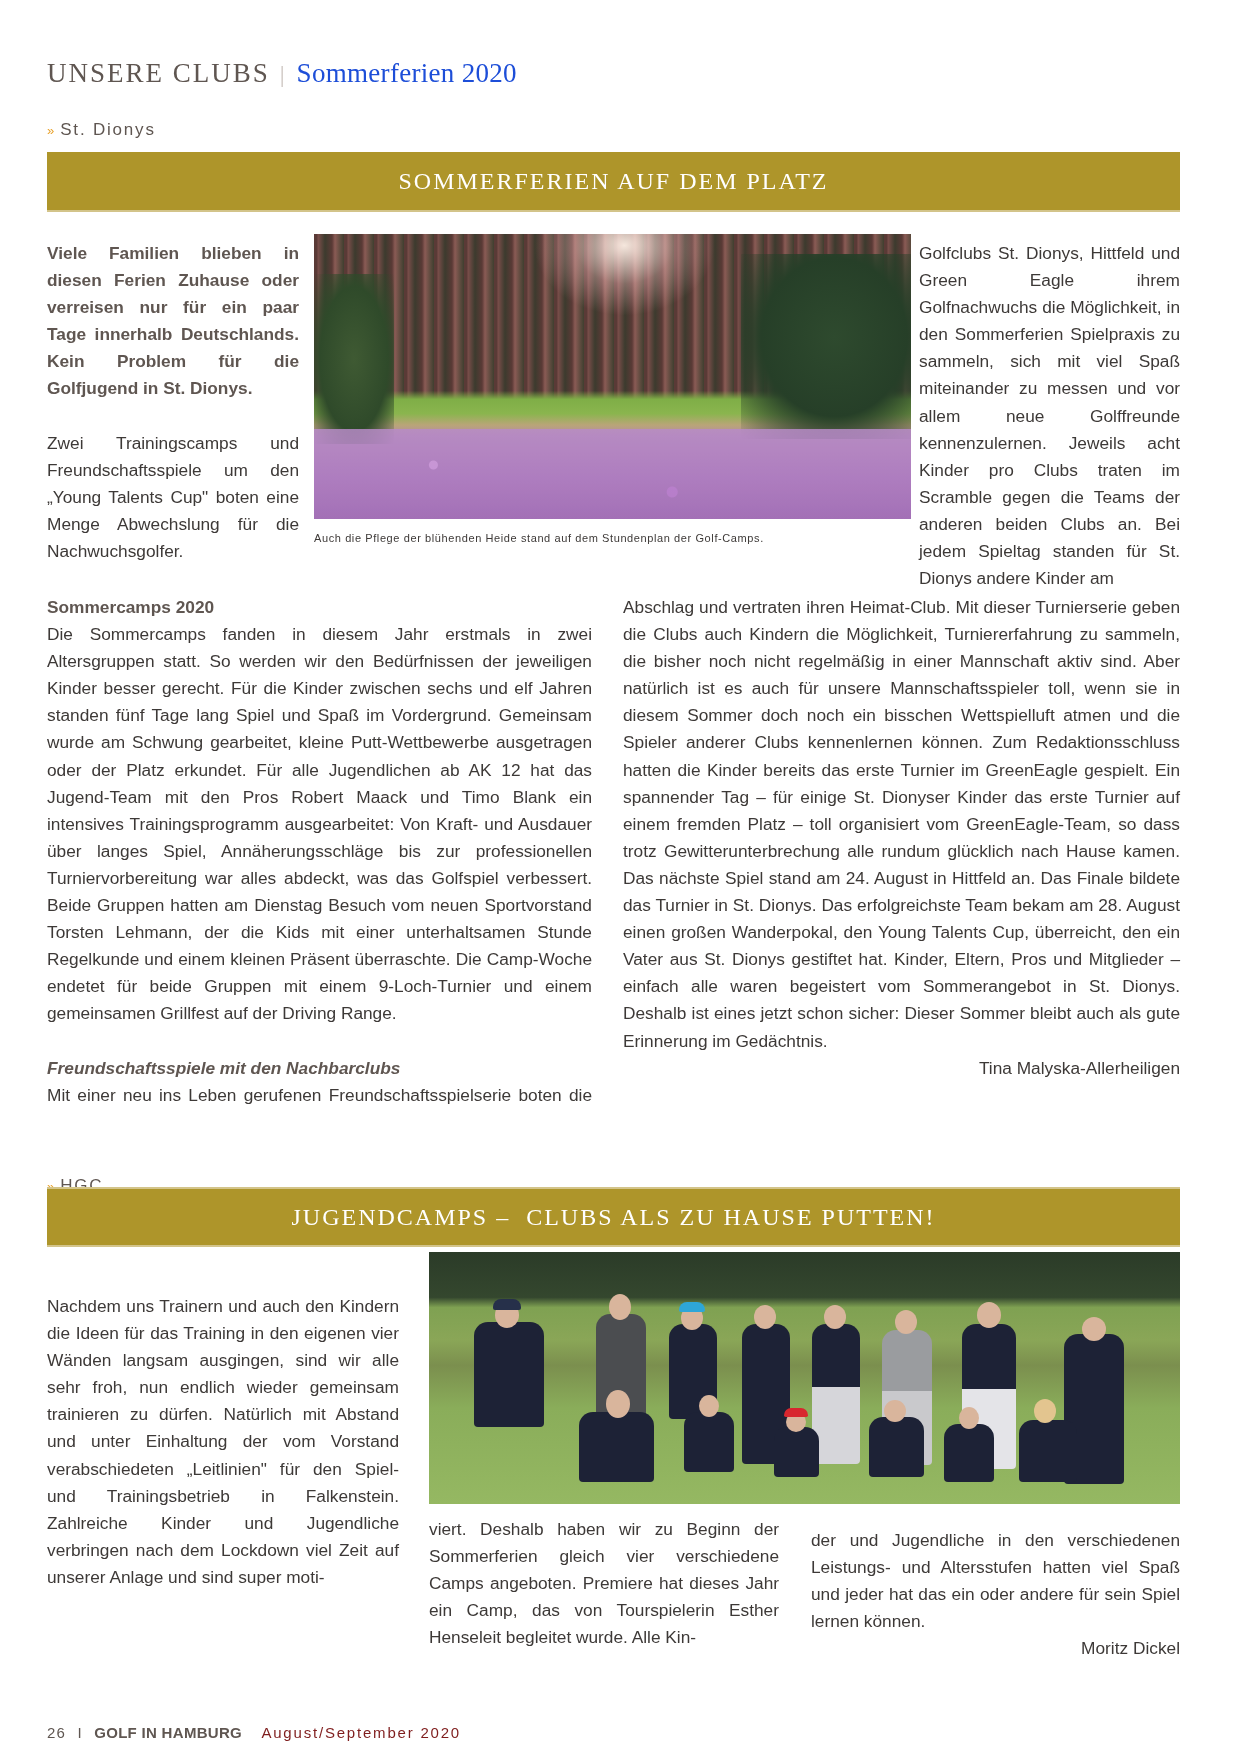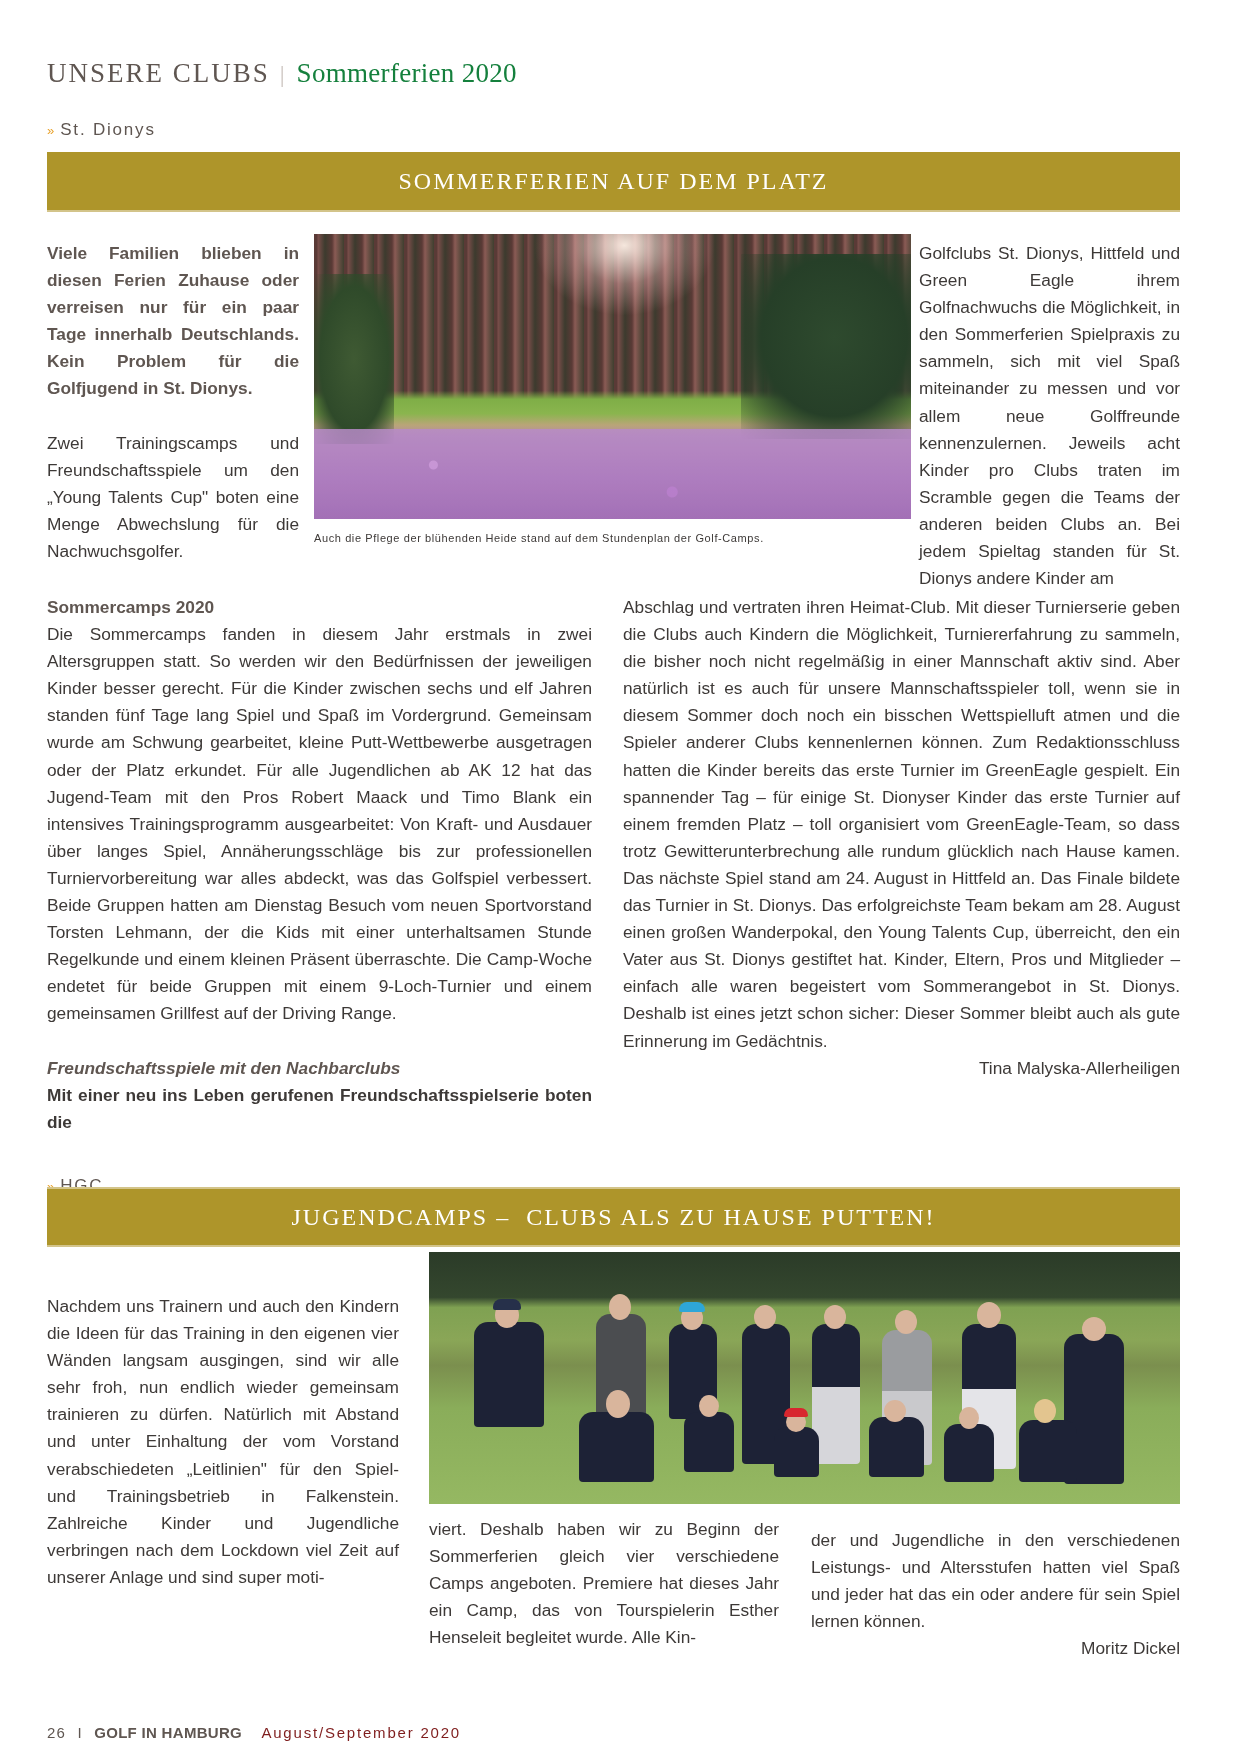--- a/index.html
+++ b/index.html
@@ -4,21 +4,21 @@
 <style>
   html, body { margin: 0; padding: 0; background: #ffffff; }
   body { width: 1241px; height: 1754px; position: relative; overflow: hidden;
          font-family: "Liberation Sans", "DejaVu Sans", sans-serif; color: #3a3634; }
   .abs { position: absolute; }
 
   
   .section-label { left: 47px; top: 58px; font-family: "Liberation Serif", "DejaVu Serif", serif;
                    font-size: 27px; letter-spacing: 2px; color: #5f5651; white-space: nowrap; }
   .section-label .sep { color: #c9c2bc; margin: 0 10px; font-size: 24px; }
-  .section-label .sub { color: #15803d; letter-spacing: 0.3px; }
+  .section-label .sub { color: #1d4ed8; letter-spacing: 0.3px; }
 
   .club-tag { font-size: 17px; letter-spacing: 1.8px; color: #5f5651; white-space: nowrap; }
   .club-tag .chev { color: #e8a12a; font-size: 13px; margin-right: 6px; letter-spacing: 0; }
 
   .banner { left: 47px; width: 1133px; background: #ae952a; color: #ffffff;
             text-align: center; font-family: "Liberation Serif", "DejaVu Serif", serif;
             font-size: 24px; letter-spacing: 2px; border-bottom: 2px solid #d3c48a; }
   .banner-1 { top: 152px; height: 58px; line-height: 58px; }
   .banner-2 { top: 1187px; height: 56px; line-height: 56px; border-top: 2px solid #d3c48a; }
 
@@ -86,21 +86,21 @@
   <div class="heath"></div>
 </div>
 <div class="abs caption">Auch die Pflege der blühenden Heide stand auf dem Stundenplan der Golf-Camps.</div>
 
 <div class="abs txt" style="left:919px; top:240px; width:261px;">Golfclubs St. Dionys, Hittfeld und Green Eagle ihrem Golfnachwuchs die Möglichkeit, in den Sommerferien Spielpraxis zu sammeln, sich mit viel Spaß miteinander zu messen und vor allem neue Golffreunde kennenzulernen. Jeweils acht Kinder pro Clubs traten im Scramble gegen die Teams der anderen beiden Clubs an. Bei jedem Spieltag standen für St. Dionys andere Kinder am</div>
 
 <div class="abs txt" style="left:47px; top:594px; width:545px;">
   <p class="heading">Sommercamps 2020</p>
   <p>Die Sommercamps fanden in diesem Jahr erstmals in zwei Altersgruppen statt. So werden wir den Bedürfnissen der jeweiligen Kinder besser gerecht. Für die Kinder zwischen sechs und elf Jahren standen fünf Tage lang Spiel und Spaß im Vordergrund. Gemeinsam wurde am Schwung gearbeitet, kleine Putt-Wettbewerbe ausgetragen oder der Platz erkundet. Für alle Jugendlichen ab AK 12 hat das Jugend-Team mit den Pros Robert Maack und Timo Blank ein intensives Trainingsprogramm ausgearbeitet: Von Kraft- und Ausdauer über langes Spiel, Annäherungsschläge bis zur professionellen Turniervorbereitung war alles abdeckt, was das Golfspiel verbessert. Beide Gruppen hatten am Dienstag Besuch vom neuen Sportvorstand Torsten Lehmann, der die Kids mit einer unterhaltsamen Stunde Regelkunde und einem kleinen Präsent überraschte. Die Camp-Woche endetet für beide Gruppen mit einem 9-Loch-Turnier und einem gemeinsamen Grillfest auf der Driving Range.</p>
   <p class="heading" style="margin-top:27px;font-style:italic;">Freundschaftsspiele mit den Nachbarclubs</p>
-  <p style="text-align-last: justify; font-weight: bold;">Mit einer neu ins Leben gerufenen Freundschaftsspielserie boten die</p>
+  <p style="text-align-last: justify;">Mit einer neu ins Leben gerufenen Freundschaftsspielserie boten die</p>
 </div>
 
 <div class="abs txt" style="left:623px; top:594px; width:557px;">
   <p>Abschlag und vertraten ihren Heimat-Club. Mit dieser Turnierserie geben die Clubs auch Kindern die Möglichkeit, Turniererfahrung zu sammeln, die bisher noch nicht regelmäßig in einer Mannschaft aktiv sind. Aber natürlich ist es auch für unsere Mannschaftsspieler toll, wenn sie in diesem Sommer doch noch ein bisschen Wettspielluft atmen und die Spieler anderer Clubs kennenlernen können. Zum Redaktionsschluss hatten die Kinder bereits das erste Turnier im GreenEagle gespielt. Ein spannender Tag – für einige St. Dionyser Kinder das erste Turnier auf einem fremden Platz – toll organisiert vom GreenEagle-Team, so dass trotz Gewitterunterbrechung alle rundum glücklich nach Hause kamen. Das nächste Spiel stand am 24. August in Hittfeld an. Das Finale bildete das Turnier in St. Dionys. Das erfolgreichste Team bekam am 28. August einen großen Wanderpokal, den Young Talents Cup, überreicht, den ein Vater aus St. Dionys gestiftet hat. Kinder, Eltern, Pros und Mitglieder – einfach alle waren begeistert vom Sommerangebot in St. Dionys. Deshalb ist eines jetzt schon sicher: Dieser Sommer bleibt auch als gute Erinnerung im Gedächtnis.</p>
   <p class="right">Tina Malyska-Allerheiligen</p>
 </div>
 
 <div class="abs club-tag" style="left:47px; top:1176px;">
   <span class="chev">»</span><span>HGC</span>
 </div>

